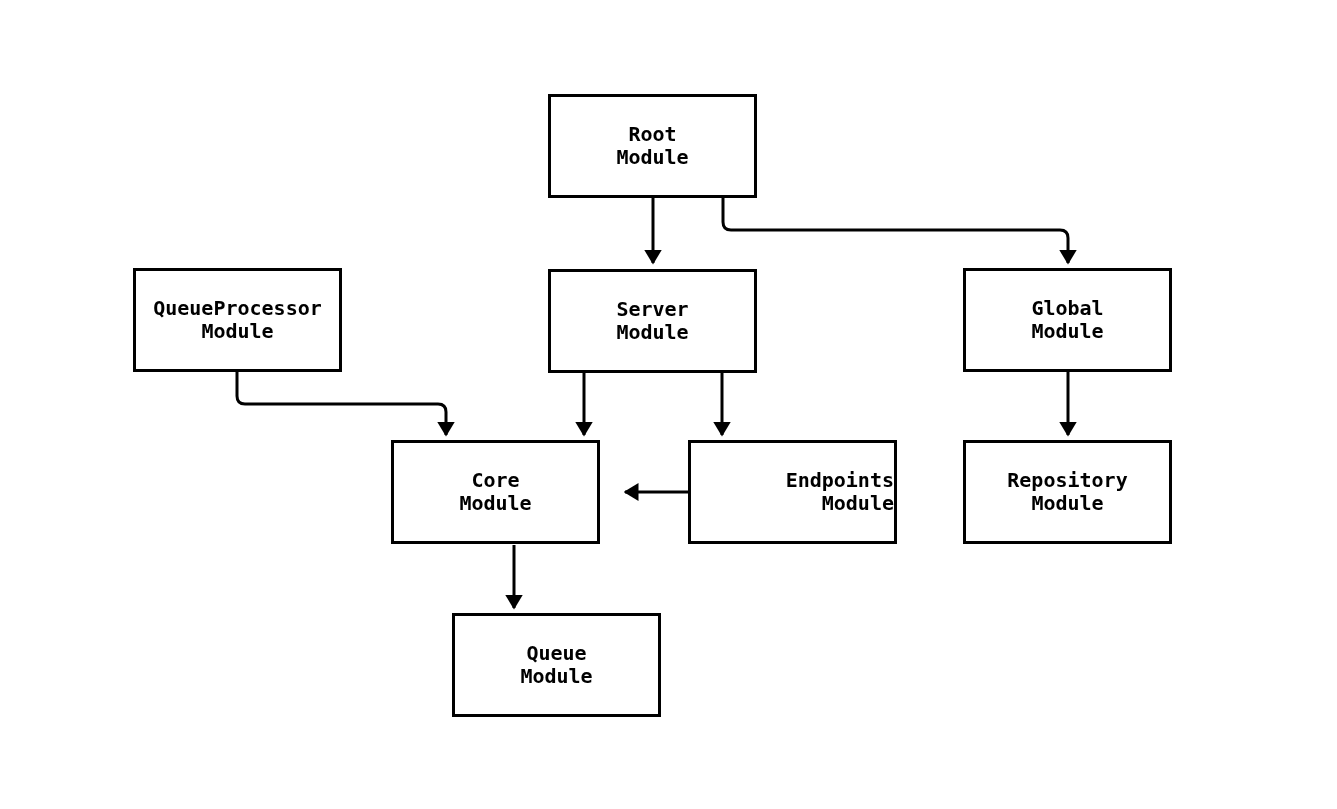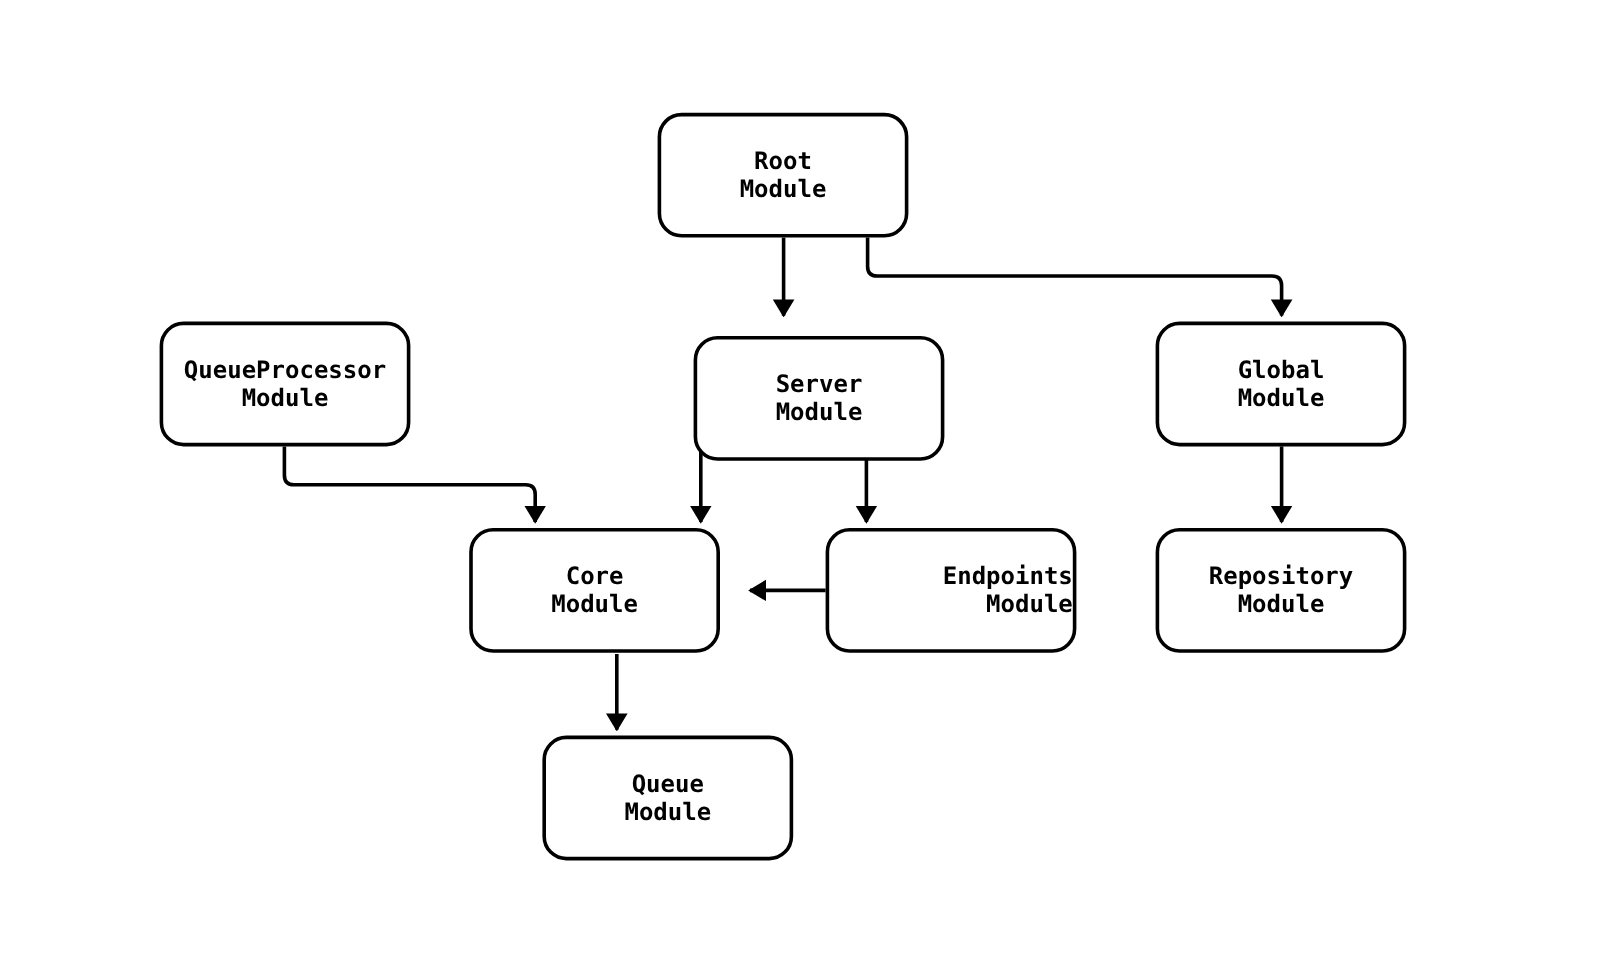--- a/index.html
+++ b/index.html
@@ -20,21 +20,21 @@
     fill: none;
     stroke: #000000;
     stroke-width: 3;
   }
   .node {
     position: absolute;
     width: 209px;
     height: 104px;
     box-sizing: border-box;
     border: 3px solid #000000;
-    border-radius: 20px;
+    border-radius: 0;
     background: #ffffff;
     display: flex;
     flex-direction: column;
     align-items: center;
     justify-content: center;
     font-weight: bold;
     font-size: 20px;
     line-height: 1.15;
     color: #000000;
     text-align: center;
@@ -65,21 +65,21 @@
   <div class="node" style="left:548px; top:94px;">
     <span>Root</span>
     <span>Module</span>
   </div>
 
   <div class="node" style="left:133px; top:268px;">
     <span>QueueProcessor</span>
     <span>Module</span>
   </div>
 
-  <div class="node" style="left:548px; top:280px;margin-left:30px;">
+  <div class="node" style="left:548px; top:269px;">
     <span>Server</span>
     <span>Module</span>
   </div>
 
   <div class="node" style="left:963px; top:268px;">
     <span>Global</span>
     <span>Module</span>
   </div>
 
   <div class="node" style="left:391px; top:440px;">

